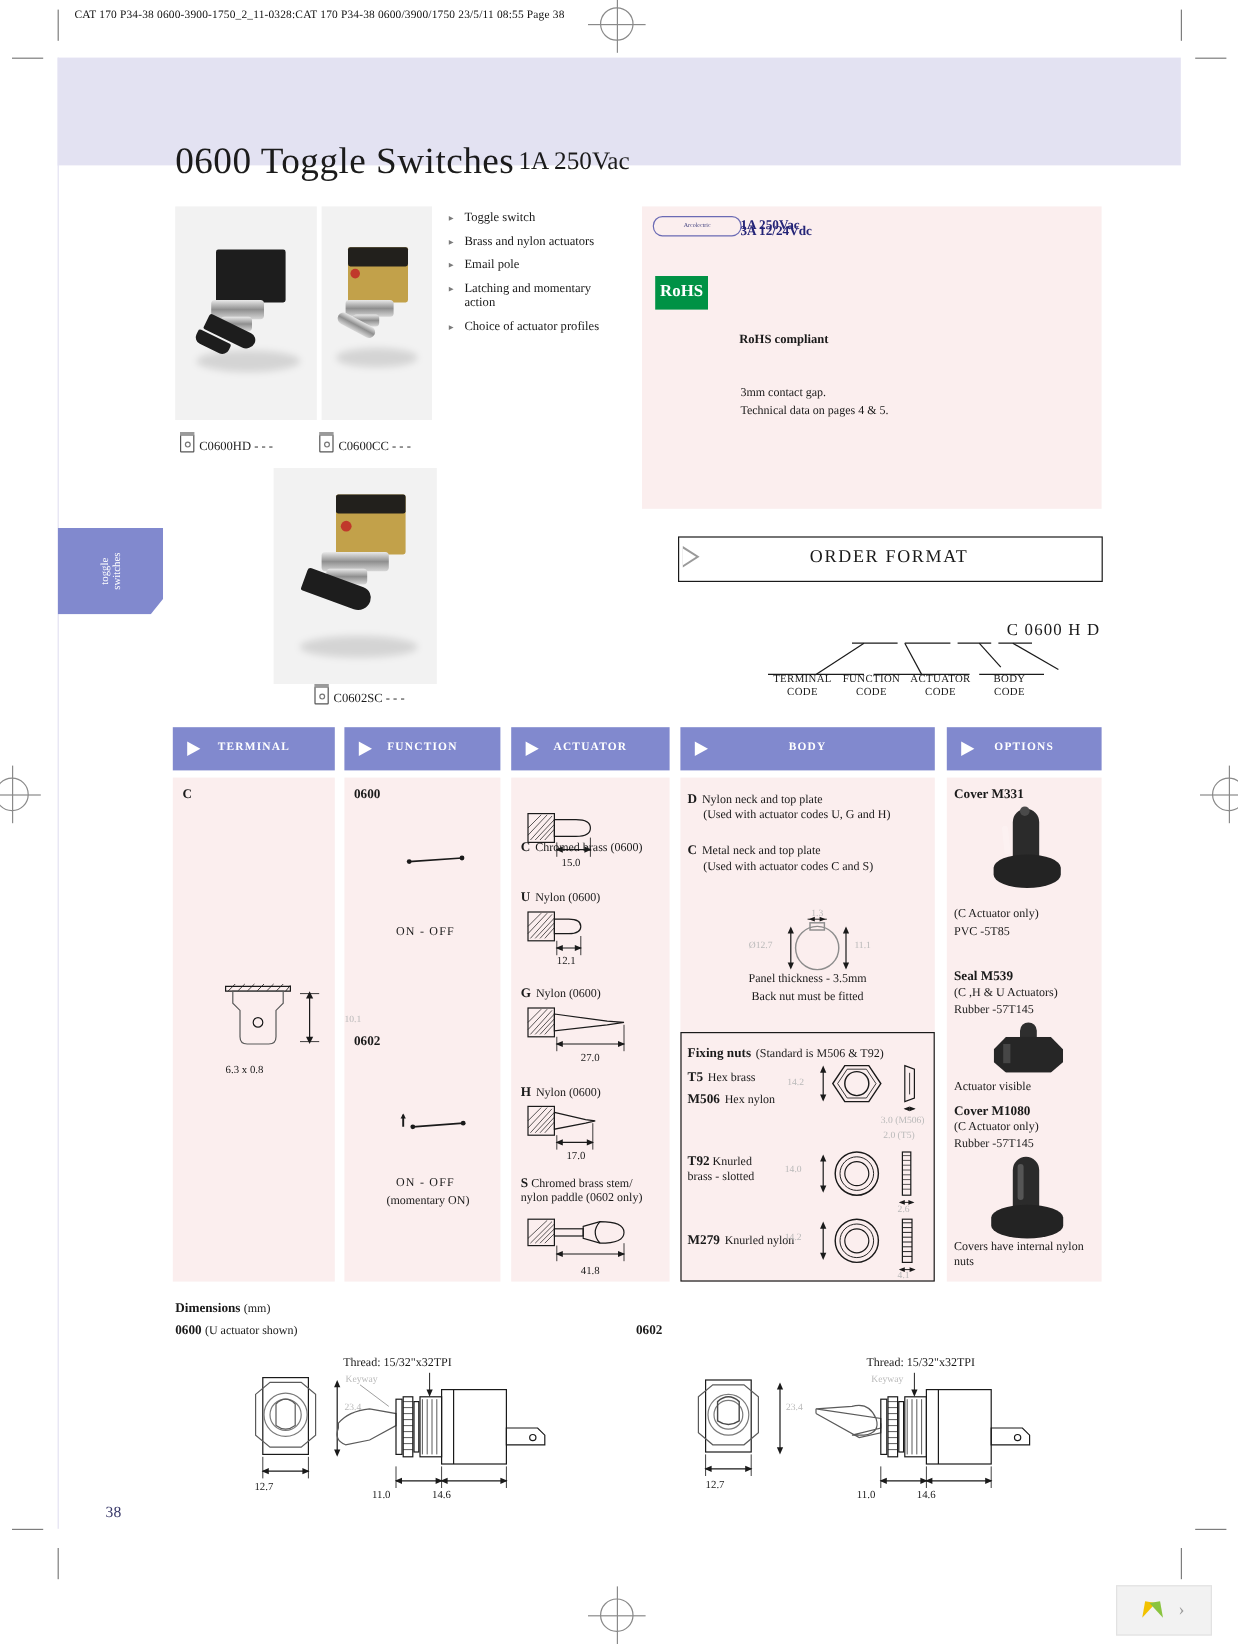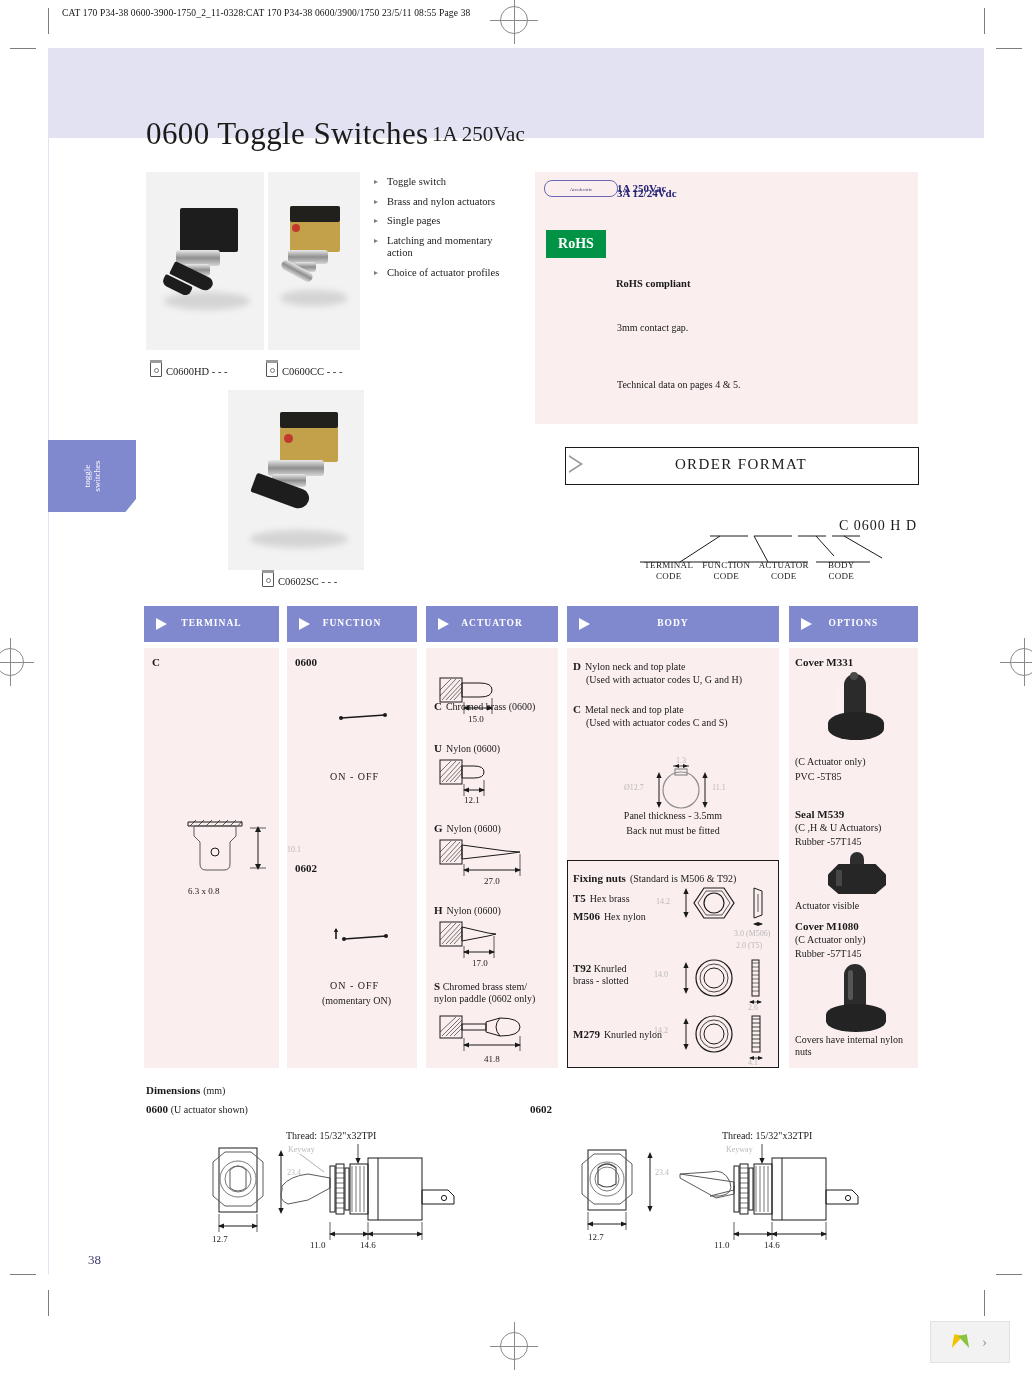--- a/index.html
+++ b/index.html
@@ -40,21 +40,21 @@
   .bullets li{list-style:none;font-size:10.5px;line-height:12.6px;margin:0 0 7px 0;position:relative;padding-left:13px;}
   .bullets li:before{content:"";position:absolute;left:0;top:4px;width:0;height:0;
         border-left:4px solid #7b7b7b;border-top:2.6px solid transparent;border-bottom:2.6px solid transparent;}
   .bullets ul{margin:0;padding:0;}
 
   
   .specbox{position:absolute;left:535px;top:172px;width:383px;height:252px;background:#fbeeee;}
   .cert-oval{position:absolute;left:544px;top:180px;width:72px;height:15px;border:1px solid #6a6ab4;border-radius:8px;}
   .cert-oval span{position:absolute;left:50%;top:50%;transform:translate(-50%,-50%);font-size:5px;color:#3b3b7a;white-space:nowrap;}
   .rating{position:absolute;font-weight:bold;font-size:11px;color:#242477;white-space:nowrap;}
-  .rohs-badge{position:absolute;left:546px;top:230px;width:60px;height:28px;background:#009245;}
+  .rohs-badge{position:absolute;left:546px;top:230px;width:44px;height:28px;background:#009245;}
   .rohs-badge span{position:absolute;left:50%;top:50%;transform:translate(-50%,-50%);color:#fff;font-weight:bold;font-size:14px;font-family:"Liberation Serif",serif;}
   .rohs-txt{position:absolute;left:616px;top:238px;font-weight:bold;font-size:10.5px;white-space:nowrap;margin-top:40px;}
   .specnote{position:absolute;font-size:10px;white-space:nowrap;}
 
   
   .ofbox{position:absolute;left:565px;top:447px;width:352px;height:36px;border:1px solid #1a1a1a;background:#fff;}
   .of-tri-o{position:absolute;left:569px;top:455px;width:0;height:0;border-left:14px solid #9a9a9a;
       border-top:9px solid transparent;border-bottom:9px solid transparent;}
   .of-tri-i{position:absolute;left:569px;top:457px;width:0;height:0;border-left:11px solid #fff;
       border-top:7px solid transparent;border-bottom:7px solid transparent;}
@@ -161,38 +161,38 @@
     <div class="sw-lever" style="left:24px;top:92px;width:58px;height:20px;border-radius:4px 14px 16px 3px;transform:rotate(20deg);"></div>
   </div>
   <div class="ph-label" style="left:262px;top:572px;">
     <span class="ph-ico"></span><span>C0602SC - - -</span>
   </div>
 
   <div class="bullets">
     <ul>
       <li>Toggle switch</li>
       <li>Brass and nylon actuators</li>
-      <li>Single pages</li>
+      <li>Email pole</li>
       <li>Latching and momentary action</li>
       <li>Choice of actuator profiles</li>
     </ul>
   </div>
 
   <div class="specbox"></div>
   <div class="cert-oval">
     <span>Arcolectric</span>
   </div>
   <div class="rating" style="left:617px;top:182px;">1A 250Vac</div>
   <div class="rating" style="left:617px;top:187px;">3A 12/24Vdc</div>
   <div class="rohs-badge">
     <span>RoHS</span>
   </div>
   <div class="rohs-txt">RoHS compliant</div>
   <div class="specnote" style="left:617px;top:322px;">3mm contact gap.</div>
-  <div class="specnote" style="left:617px;top:337px;margin-top:42px;">Technical data on pages 4 &amp; 5.</div>
+  <div class="specnote" style="left:617px;top:337px;">Technical data on pages 4 &amp; 5.</div>
 
   <div class="ofbox"></div>
   <div class="of-tri-o"></div>
   <div class="of-tri-i"></div>
   <div class="oftitle">ORDER FORMAT</div>
   <div class="ofcode">C 0600 H D</div>
 
   <svg class="oflink" width="280" height="40">
     <line x1="20" y1="34" x2="100" y2="34" stroke="#1a1a1a" stroke-width="1"></line>
     <line x1="108" y1="34" x2="188" y2="34" stroke="#1a1a1a" stroke-width="1"></line>

